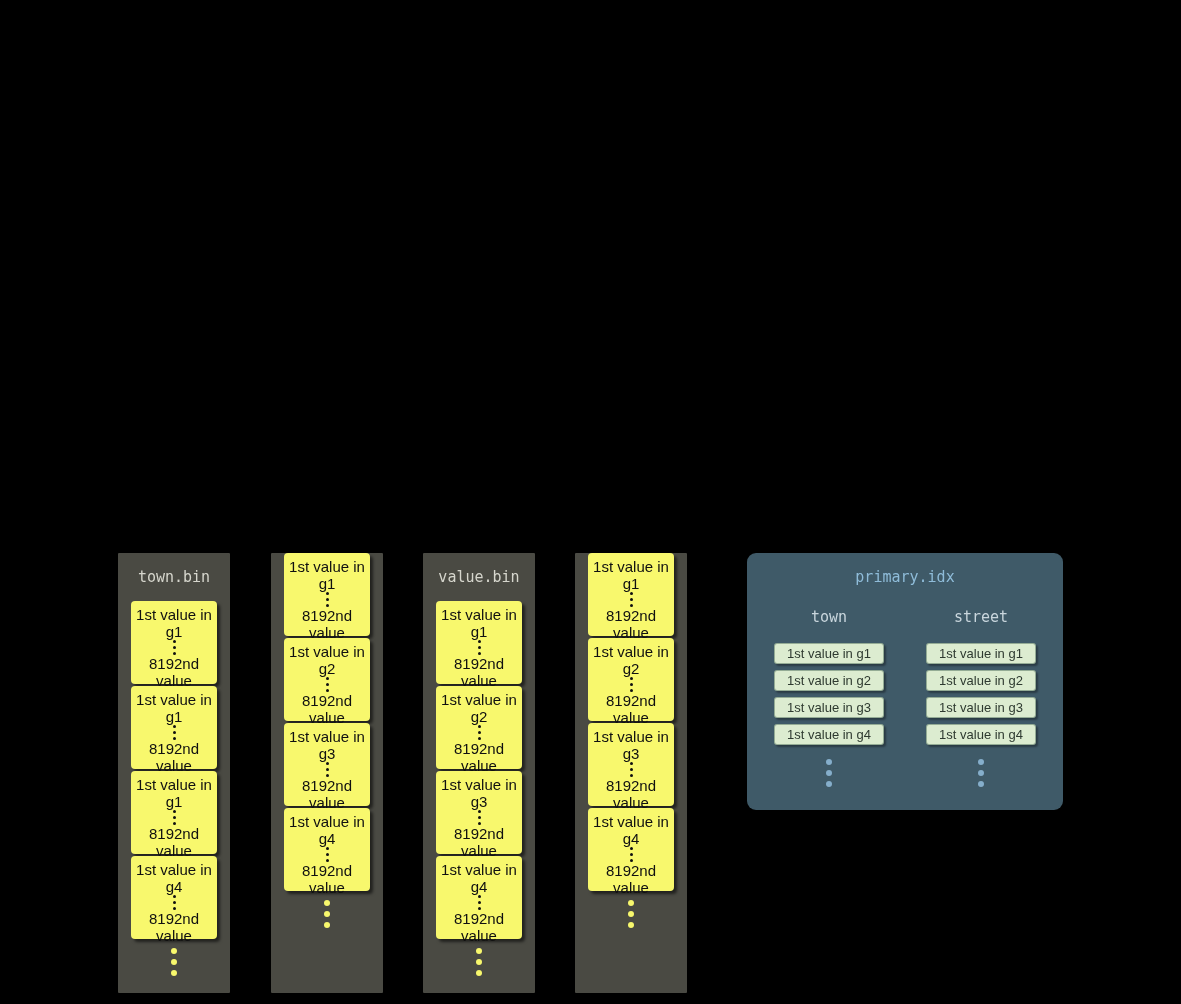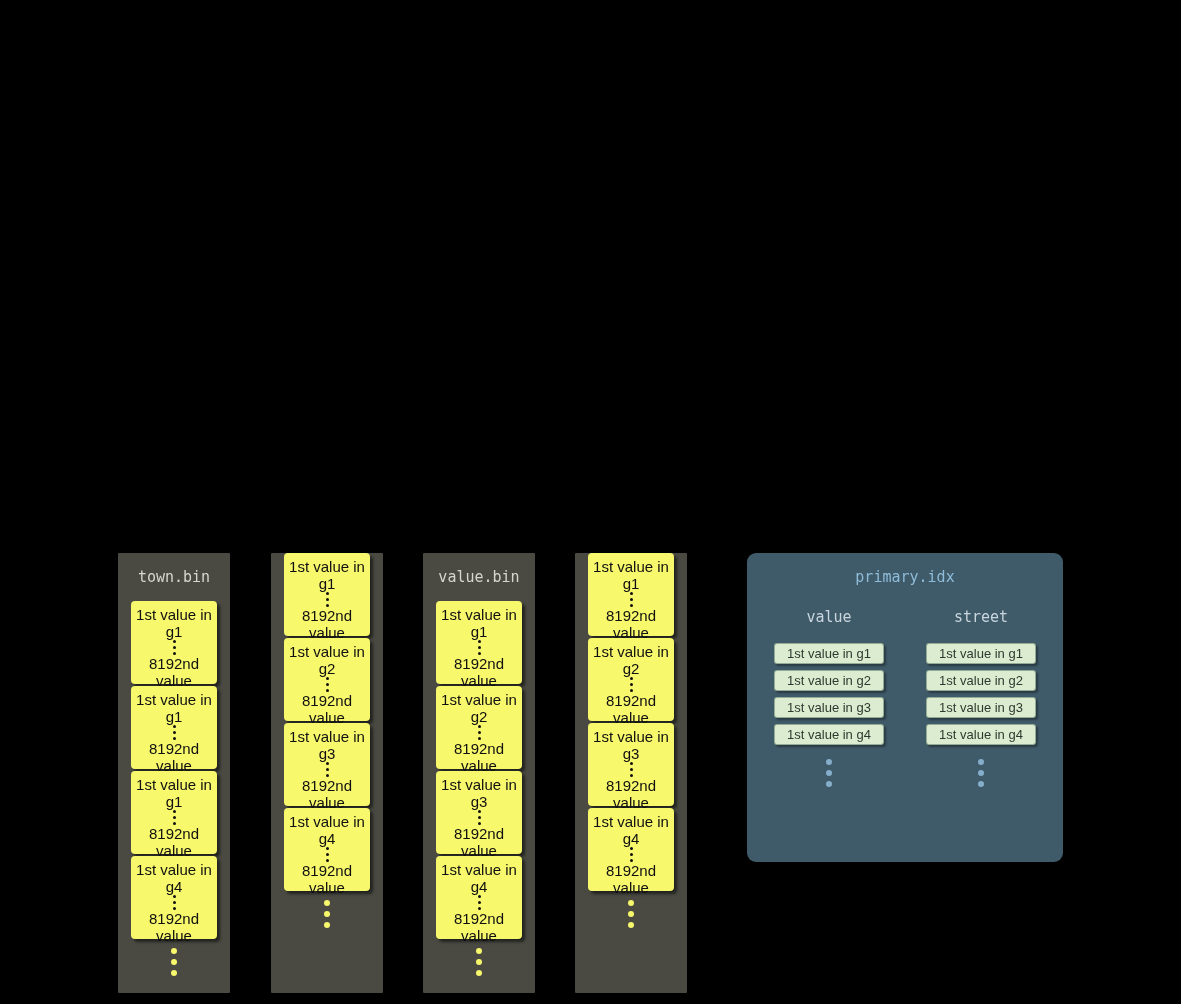--- a/index.html
+++ b/index.html
@@ -29,21 +29,21 @@
     box-shadow:3px 3px 3px rgba(0,0,0,0.55);
     font-size:15px; color:#101010; text-align:center;
   }
   .vdots { display:flex; flex-direction:column; gap:3px; }
   .vdots i { width:3px; height:3px; border-radius:50%; background:#101010; display:block; }
   .col-dots { margin:9px auto 0; display:flex; flex-direction:column; gap:5px; align-items:center; width:10px; }
   .col-dots i { width:6px; height:6px; border-radius:50%; background:var(--yellow); display:block; }
 
   
   .idx {
-    position:absolute; left:747px; top:553px; width:316px; height:309px;
+    position:absolute; left:747px; top:553px; width:316px; height:257px;
     background:var(--idx-bg); border-radius:9px; box-sizing:border-box;
   }
   .idx-title {
     font-family:"DejaVu Sans Mono", monospace;
     color:var(--idx-title); font-size:15px; text-align:center; padding-top:15px;
   }
   .idx-cols { display:flex; justify-content:center; gap:42px; margin-top:22px; }
   .idx-col { display:flex; flex-direction:column; align-items:center; }
   .idx-col-header {
     font-family:"DejaVu Sans Mono", monospace;
@@ -245,21 +245,21 @@
       <i></i>
       <i></i>
       <i></i>
     </div>
 </div>
 
 <div class="idx">
   <div class="idx-title">primary.idx</div>
   <div class="idx-cols">
     <div class="idx-col">
-      <div class="idx-col-header">value</div>
+      <div class="idx-col-header">town</div>
       <div class="chip">1st value in g1</div>
       <div class="chip">1st value in g2</div>
       <div class="chip">1st value in g3</div>
       <div class="chip">1st value in g4</div>
       <div class="idx-dots">
           <i></i>
           <i></i>
           <i></i>
         </div>
     </div>

